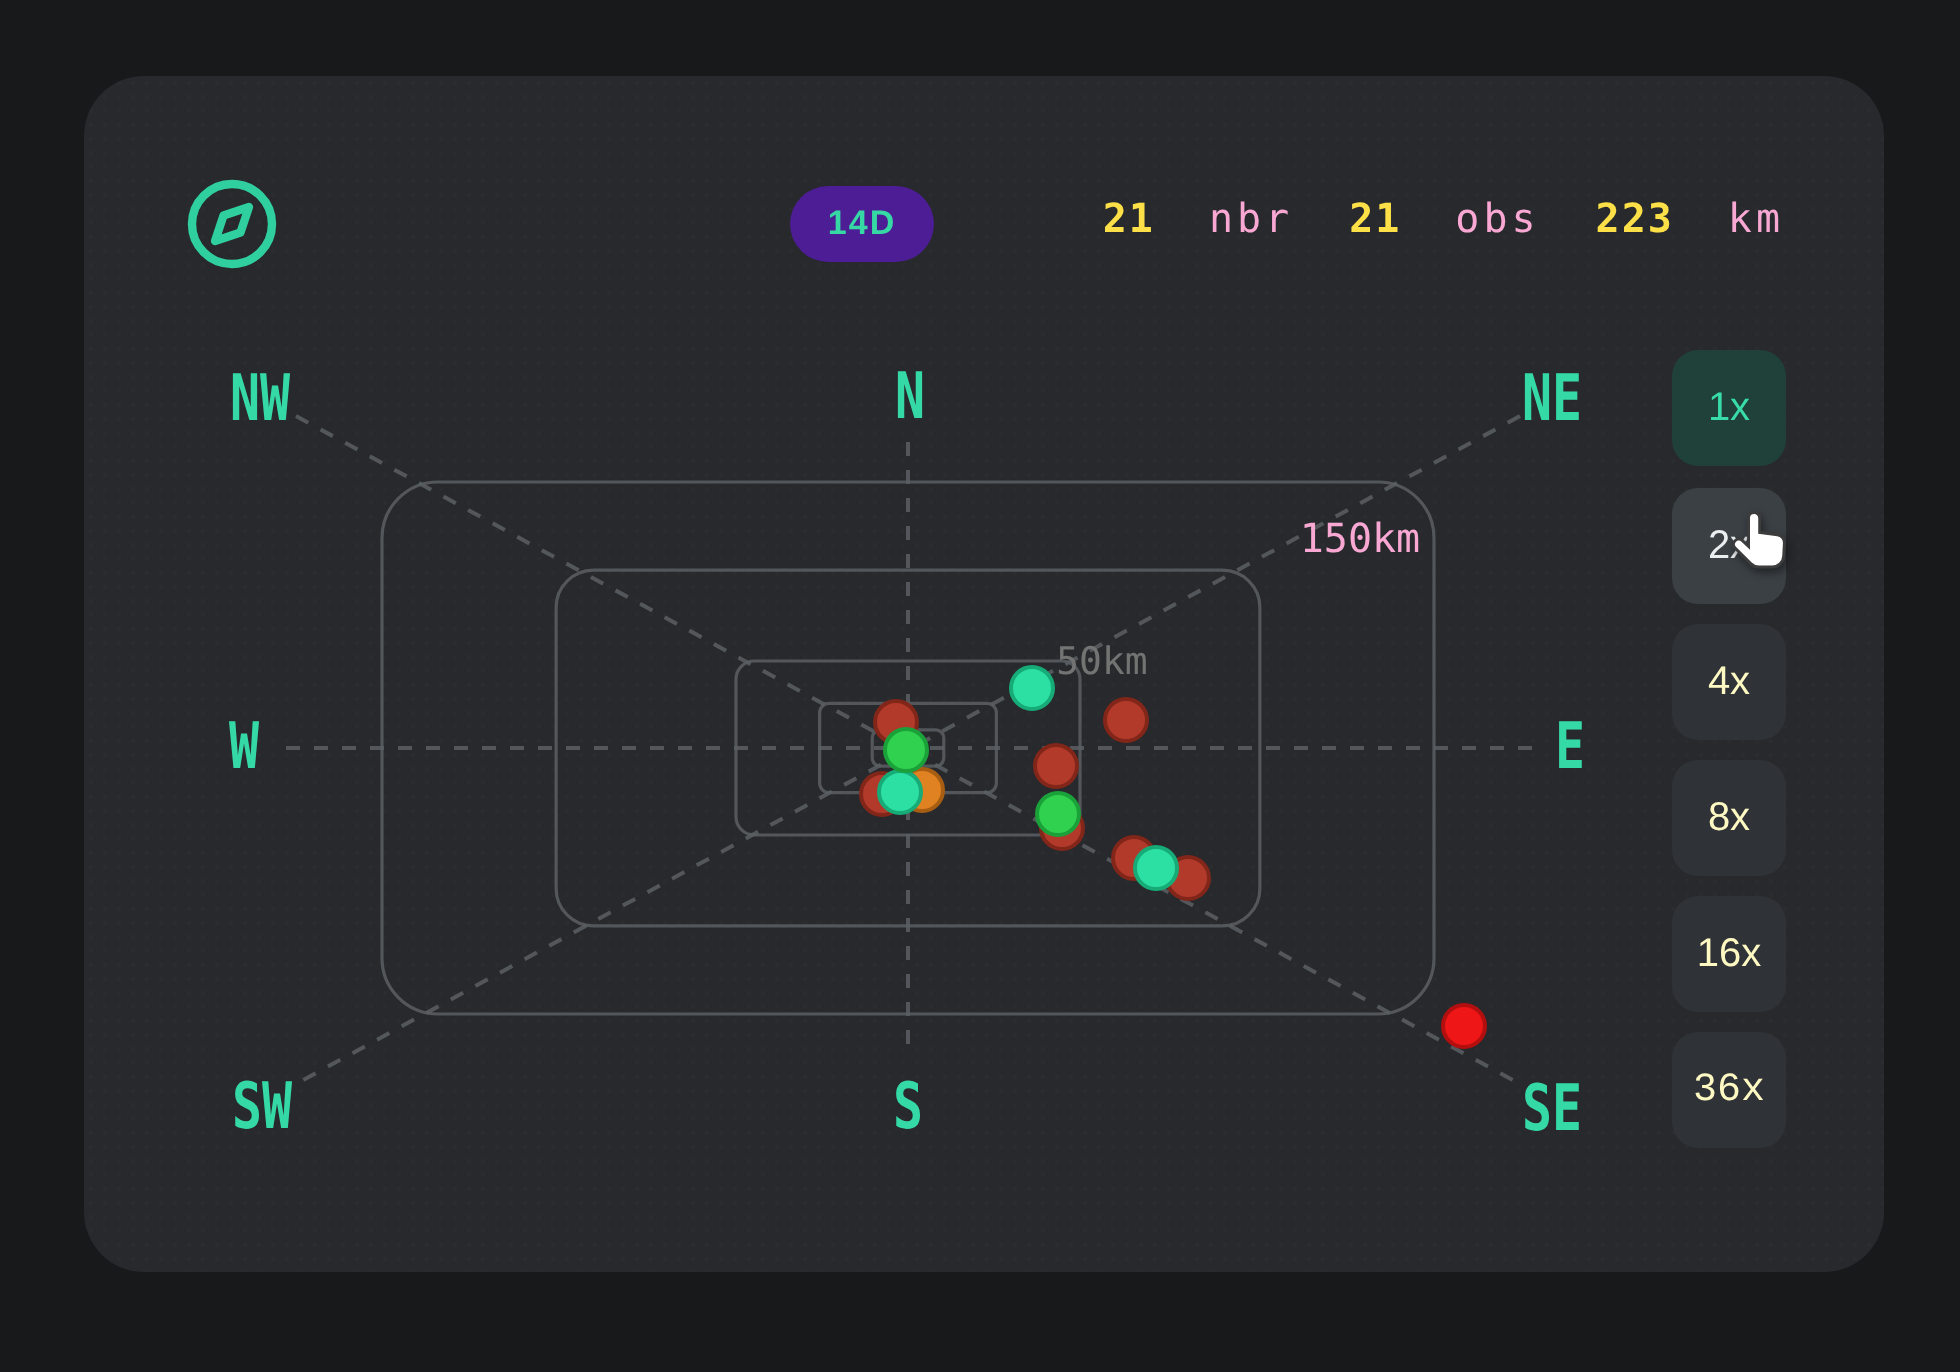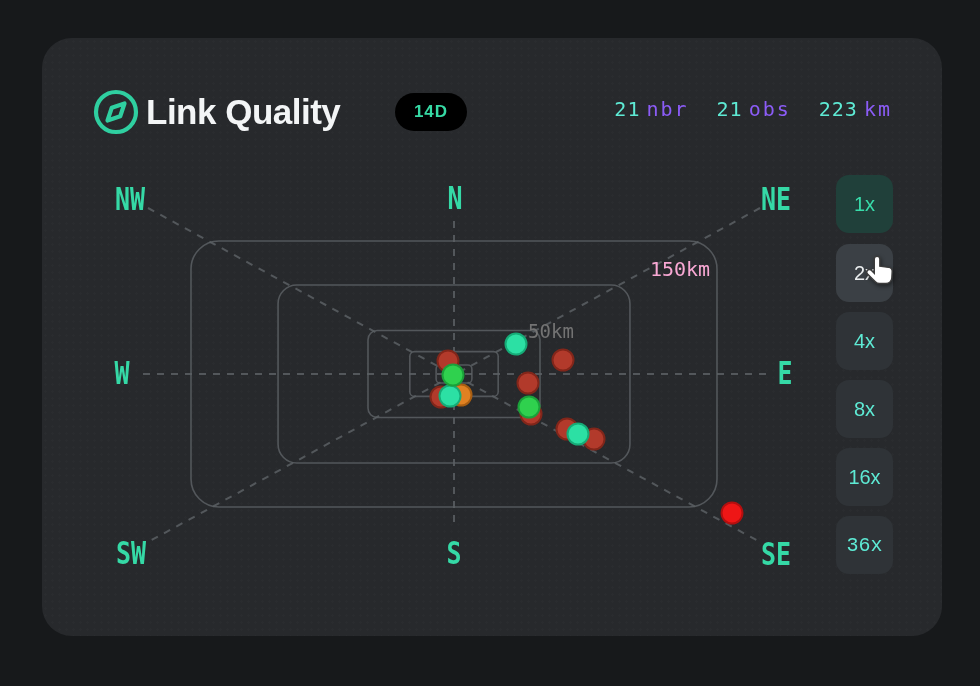--- a/index.html
+++ b/index.html
@@ -15,67 +15,66 @@
     background-image: radial-gradient(rgba(255,255,255,0.015) 1px, transparent 1.2px);
     background-size:7px 7px;
   }
   .hdr-icon { position:absolute; left:92px; top:88px; width:48px; height:48px; }
   .title {
     position:absolute; left:146px; top:90px; height:44px; line-height:44px;
     font-size:35px; font-weight:bold; letter-spacing:-0.5px; color:#f3f5f6;
   }
   .badge {
     position:absolute; left:395px; top:93px; width:72px; height:38px;
-    border-radius:19px; background:#000000; color:#36d9a4;
+    border-radius:19px; background:#4c1d95; color:#36d9a4;
     font-size:17px; font-weight:bold; letter-spacing:1px;
     text-align:center; line-height:38px; cursor:pointer;
   }
   .stats {
     position:absolute; right:88px; top:97px; height:28px;
     display:flex; align-items:baseline; gap:28px;
     font-family:"DejaVu Sans Mono", monospace; font-size:20px;
   }
   .stat { display:flex; align-items:baseline; }
-  .stat .val { color:#5eead4; font-weight:normal; letter-spacing:1px; }
-  .stat .unit { color:#8b5cf6; letter-spacing:2px; margin-left:6px;text-align:center; }
+  .stat .val { color:#fde047; font-weight:bold; letter-spacing:1px; }
+  .stat .unit { color:#f9a8d4; letter-spacing:2px; margin-left:27px;text-align:center; }
   .radar { position:absolute; left:0; top:0; width:980px; height:686px; z-index:2; }
   .dir-label {
     position:absolute; z-index:3; color:#35d9a6;
     font-family:"DejaVu Sans Mono", monospace; font-weight:bold; font-size:32px;
     transform:translate(-50%,-50%) scaleX(0.78); white-space:nowrap;
   }
   .ring-label {
     position:absolute; z-index:3; color:#f9a8d4;
     font-family:"DejaVu Sans Mono", monospace; font-size:20px;
     transform:translate(-50%,-50%); white-space:nowrap;
   }
   .ring-label.inner { font-size:19px; color:#737373; }
   .zbtn {
     position:absolute; left:836px; width:57px; height:58px; z-index:3;
-    border-radius:13px; background:#2f3337; color:#5eead4;
+    border-radius:13px; background:#2f3337; color:#fef9c3;
     display:flex; align-items:center; justify-content:center;
     font-size:20px; cursor:pointer;
   }
   .zbtn.active { background:#20403a; color:#38dcaa; }
   .zbtn.hover  { background:#3b4045; color:#ebeeef; }
   .cursor { position:absolute; z-index:5; pointer-events:none;
             filter:drop-shadow(1px 2px 2px rgba(0,0,0,0.45)); }
 </style>
 </head>
 <body>
 
 <div class="page">
   <div class="card"></div>
 
   <svg class="hdr-icon" viewBox="0 0 24 24" fill="none" stroke="#2fcfa0" stroke-width="2.1" stroke-linejoin="round">
     <circle cx="12" cy="12" r="10"></circle>
     <polygon points="16.24,7.76 14.12,14.12 7.76,16.24 9.88,9.88"></polygon>
   </svg>
 
-  <div class="title">Link Quality</div>
   <div class="badge">14D</div>
 
   <div class="stats">
       <div class="stat">
         <span class="val">21</span>
         <span class="unit">nbr</span>
       </div>
       <div class="stat">
         <span class="val">21</span>
         <span class="unit">obs</span>

